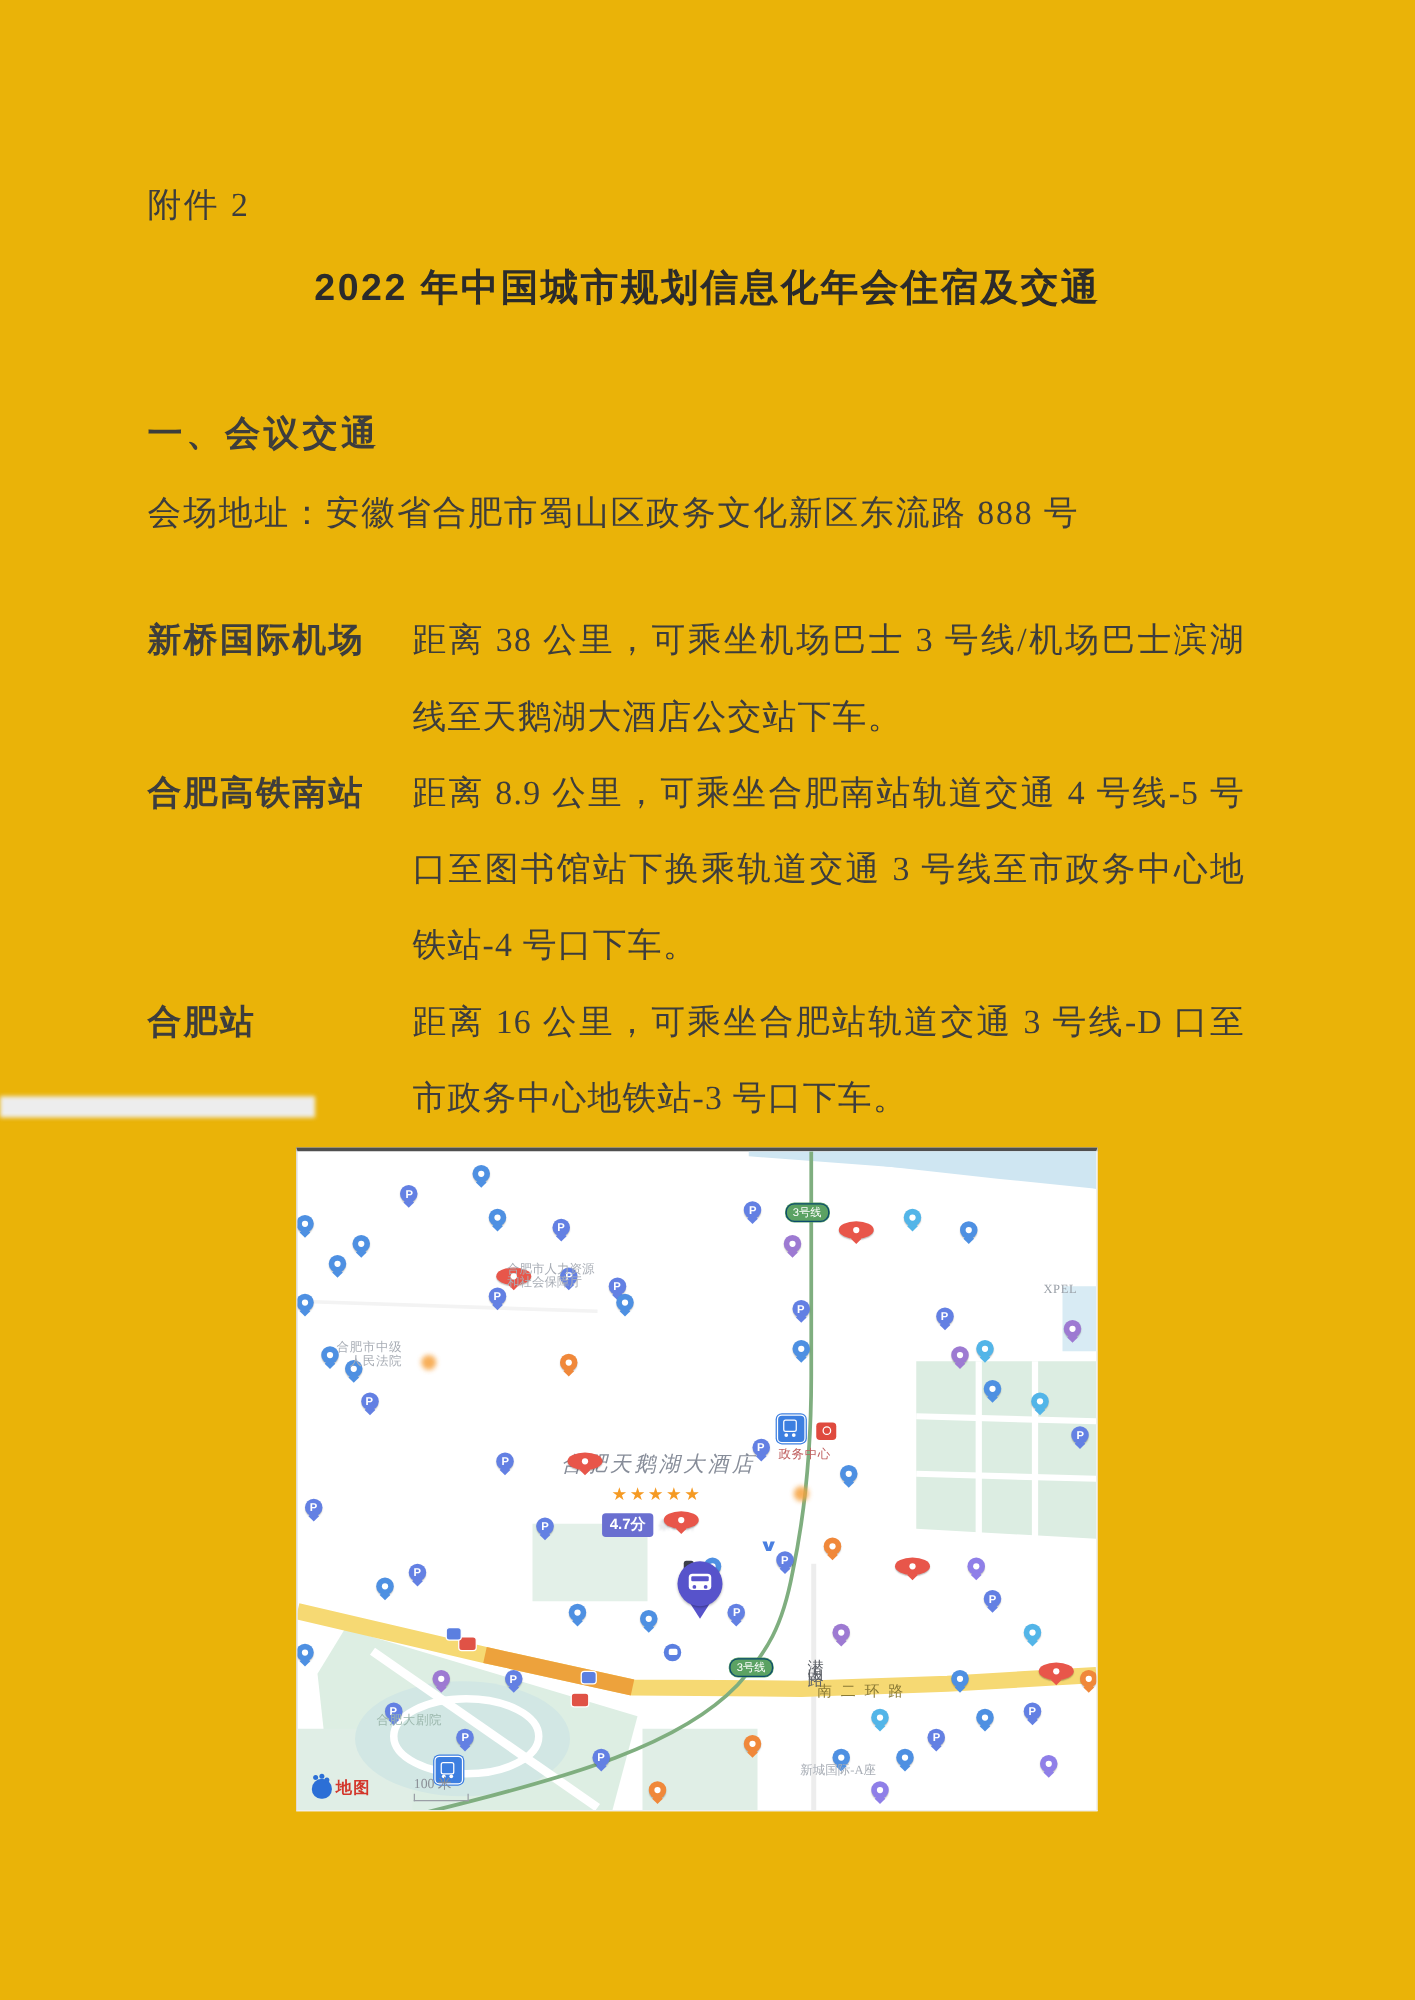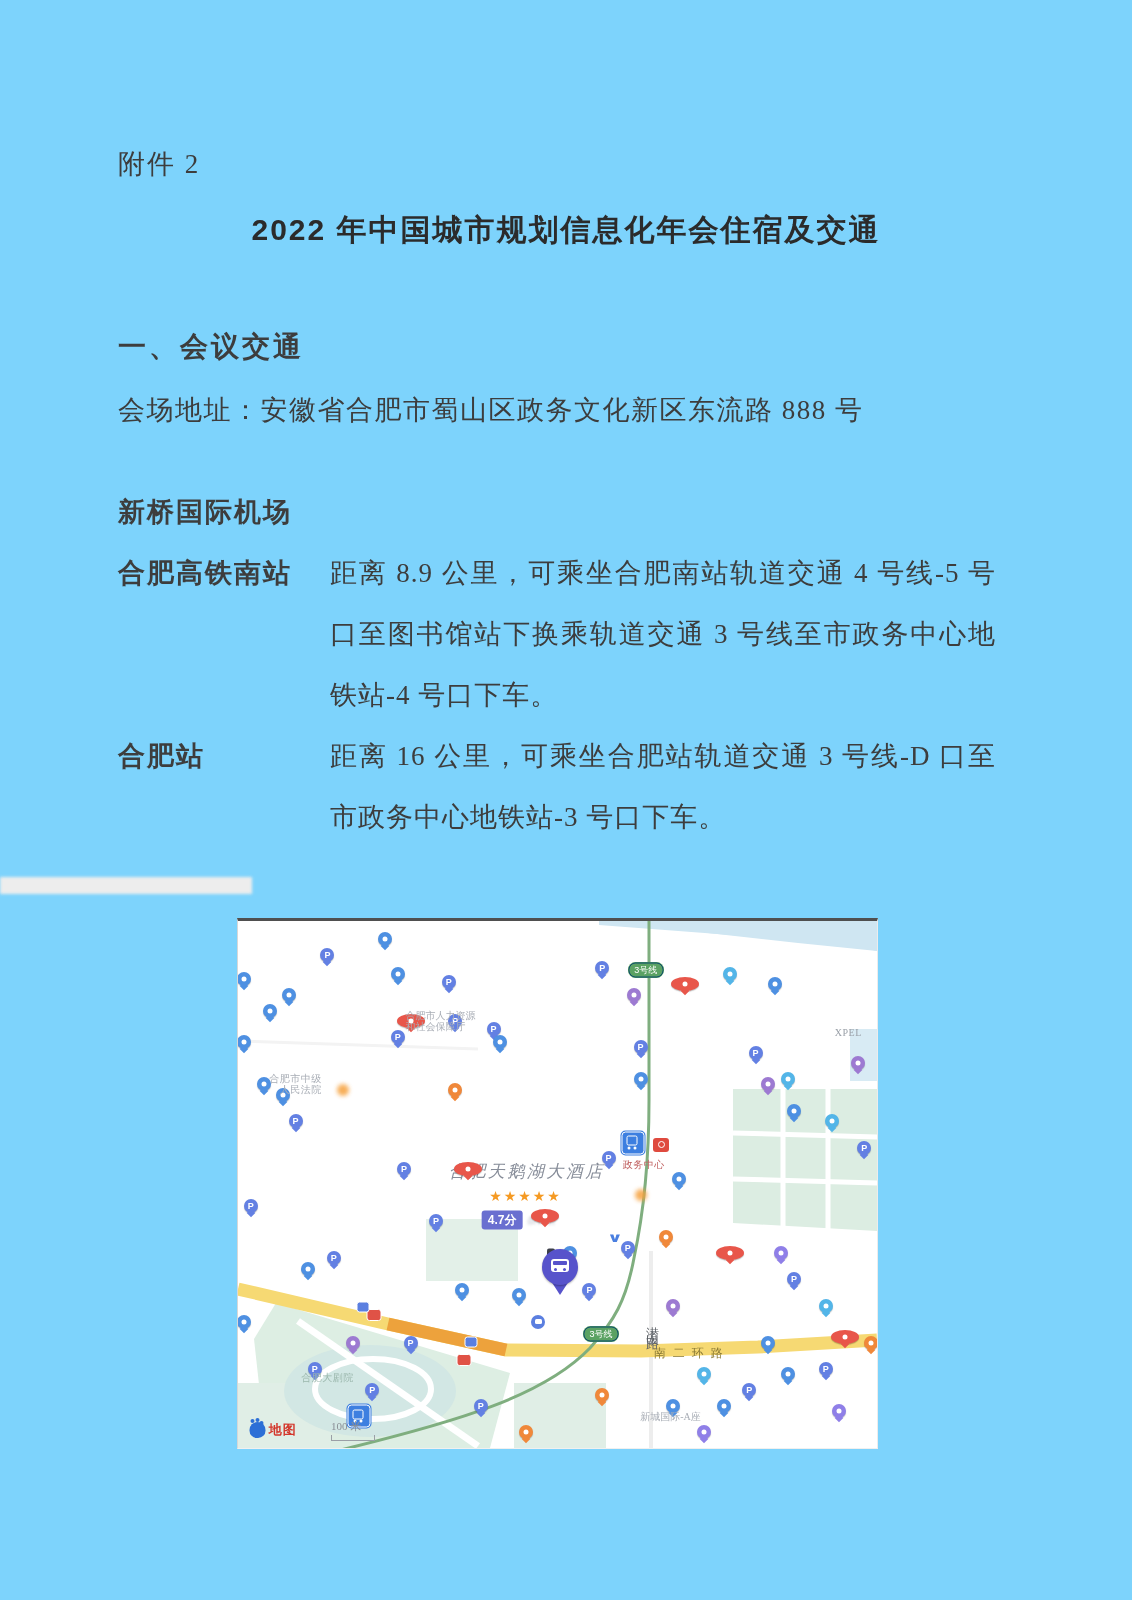--- a/index.html
+++ b/index.html
@@ -1,16 +1,16 @@
 <!DOCTYPE html>
 <html><head>
 <meta charset="utf-8">
 <style>
   html,body{margin:0;padding:0;background:#9a9a9a;}
-  .page{position:relative;width:1132px;height:1600px;background:#7dd3fc;overflow:hidden;
+  .page{position:relative;width:1132px;height:1600px;background:#eab308;overflow:hidden;
         font-family:"Liberation Serif","DejaVu Serif",serif;color:#3d3d3d;}
   .abs{position:absolute;}
   .attachment{left:118px;top:146px;font-size:27px;letter-spacing:2px;}
   .title{left:0;top:210px;width:1132px;text-align:center;font-size:30px;font-weight:800;
          font-family:"Liberation Sans","DejaVu Sans",sans-serif;color:#2b2b2b;letter-spacing:2px;}
   .section{left:118px;top:328px;font-size:28px;font-weight:bold;letter-spacing:3px;}
   .venue{left:118px;top:392px;font-size:27px;letter-spacing:1.5px;}
   .rows{left:118px;top:482px;width:880px;}
   .trow{display:flex;}
   .rlabel{width:212px;font-size:27px;font-weight:bold;line-height:61px;letter-spacing:2px;flex:0 0 212px;}
@@ -63,41 +63,42 @@
         padding:0 6px;border-radius:3px;filter:blur(.2px);}
   .hotel-rating-after{font-size:10px;color:#c9cdd4;filter:blur(.8px);margin-left:4px;}
   .main-pin{position:absolute;transform:translate(-50%,-100%);z-index:5;}
   .mp-head{width:36px;height:36px;border-radius:50%;background:#5753cb;box-shadow:0 1px 2px rgba(0,0,0,.3);position:relative;}
   .mp-icon{position:absolute;left:9px;top:10px;width:18px;height:13px;background:#fff;border-radius:3px;}
   .mp-icon::before{content:"";position:absolute;left:2px;top:2px;width:14px;height:4px;background:#5753cb;border-radius:1px;}
   .mp-icon::after{content:"";position:absolute;left:3px;top:8.5px;width:3px;height:3px;background:#5753cb;border-radius:50%;
         box-shadow:9px 0 0 #5753cb;}
   .mp-tail{width:0;height:0;margin:-4px auto 0;border-left:9px solid transparent;border-right:9px solid transparent;
         border-top:14px solid #5753cb;}
-  .logo{display:flex;align-items:center;gap:3px;}
+  .logo{display:flex;align-items:flex-end;gap:3px;}
   .logo-paw{position:relative;width:16px;height:16px;background:#2c6fd6;border-radius:50% 50% 46% 46%;}
   .logo-paw::before{content:"";position:absolute;top:-3px;left:1px;width:4px;height:4px;background:#2c6fd6;border-radius:50%;
         box-shadow:5px -1px 0 #2c6fd6,9px 2px 0 #2c6fd6;}
   .logo-text{color:#d3372c;font:bold 13px "Liberation Sans",sans-serif;letter-spacing:1px;filter:blur(.3px);}
   .scale{font-size:11px;color:#8b8f96;filter:blur(.3px);}
   .scale-bar{width:42px;height:5px;border-left:1px solid #9b9fa6;border-right:1px solid #9b9fa6;border-bottom:1px solid #9b9fa6;margin-top:1px;}
 </style>
 </head>
 <body>
 
 <div class="page">
 
   <div class="abs attachment">附件 2</div>
   <div class="abs title">2022 年中国城市规划信息化年会住宿及交通</div>
   <div class="abs section">一、会议交通</div>
   <div class="abs venue">会场地址：安徽省合肥市蜀山区政务文化新区东流路 888 号</div>
 
   <div class="abs rows">
     <div class="trow">
       <div class="rlabel">新桥国际机场</div>
+      <div class="rdesc">距离 38 公里，可乘坐机场巴士 3 号线/机场巴士滨湖线至天鹅湖大酒店公交站下车。</div>
     </div>
     <div class="trow">
       <div class="rlabel">合肥高铁南站</div>
       <div class="rdesc">距离 8.9 公里，可乘坐合肥南站轨道交通 4 号线-5 号口至图书馆站下换乘轨道交通 3 号线至市政务中心地铁站-4 号口下车。</div>
     </div>
     <div class="trow">
       <div class="rlabel">合肥站</div>
       <div class="rdesc">距离 16 公里，可乘坐合肥站轨道交通 3 号线-D 口至市政务中心地铁站-3 号口下车。</div>
     </div>
   </div>

